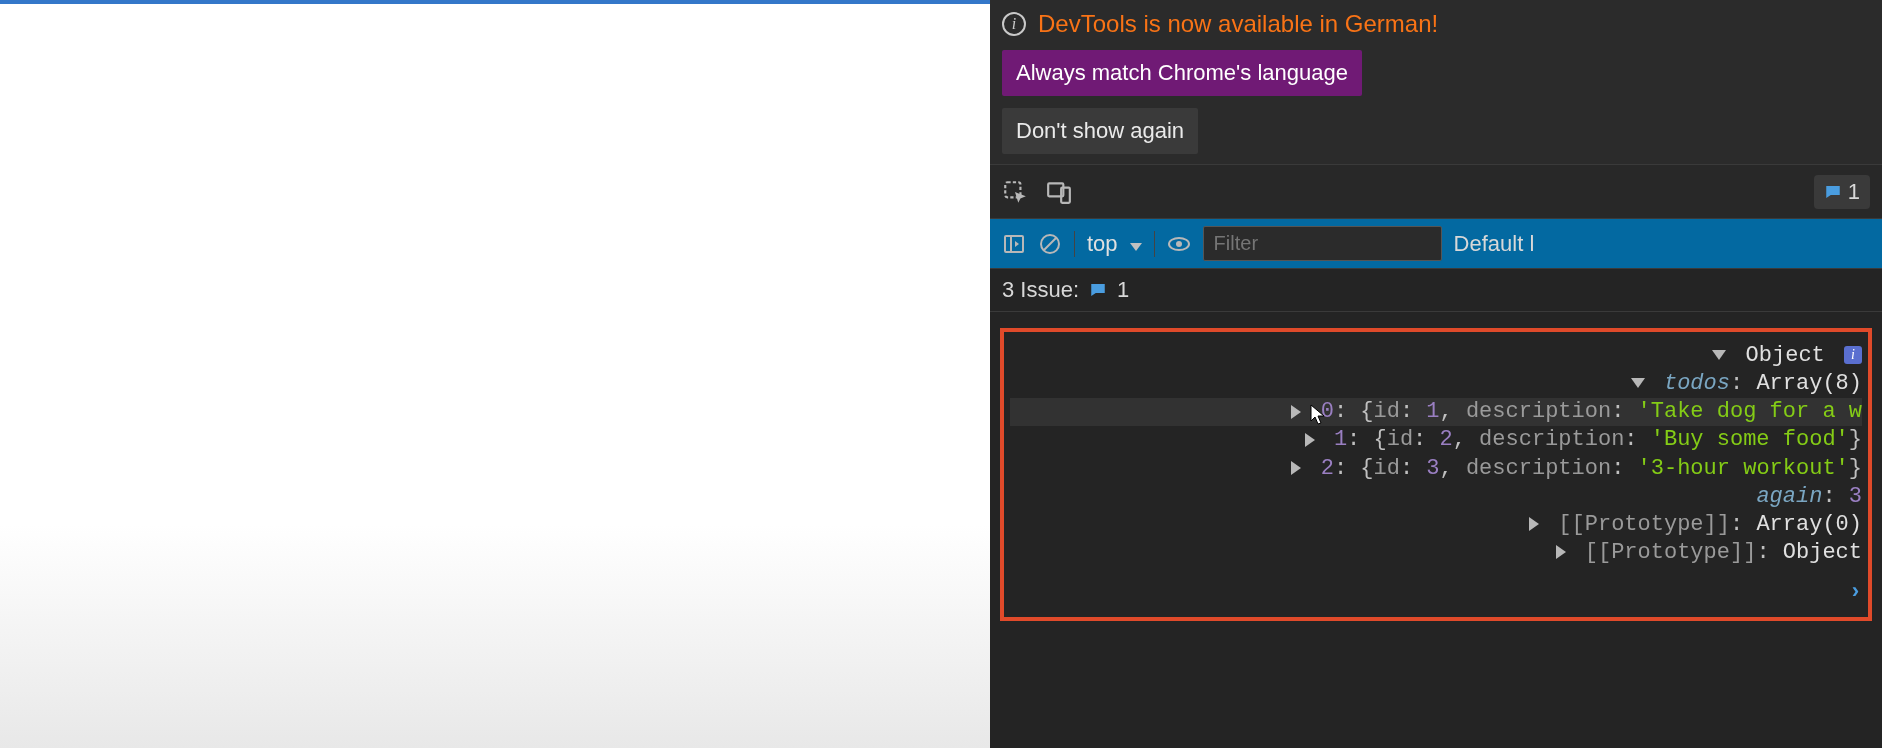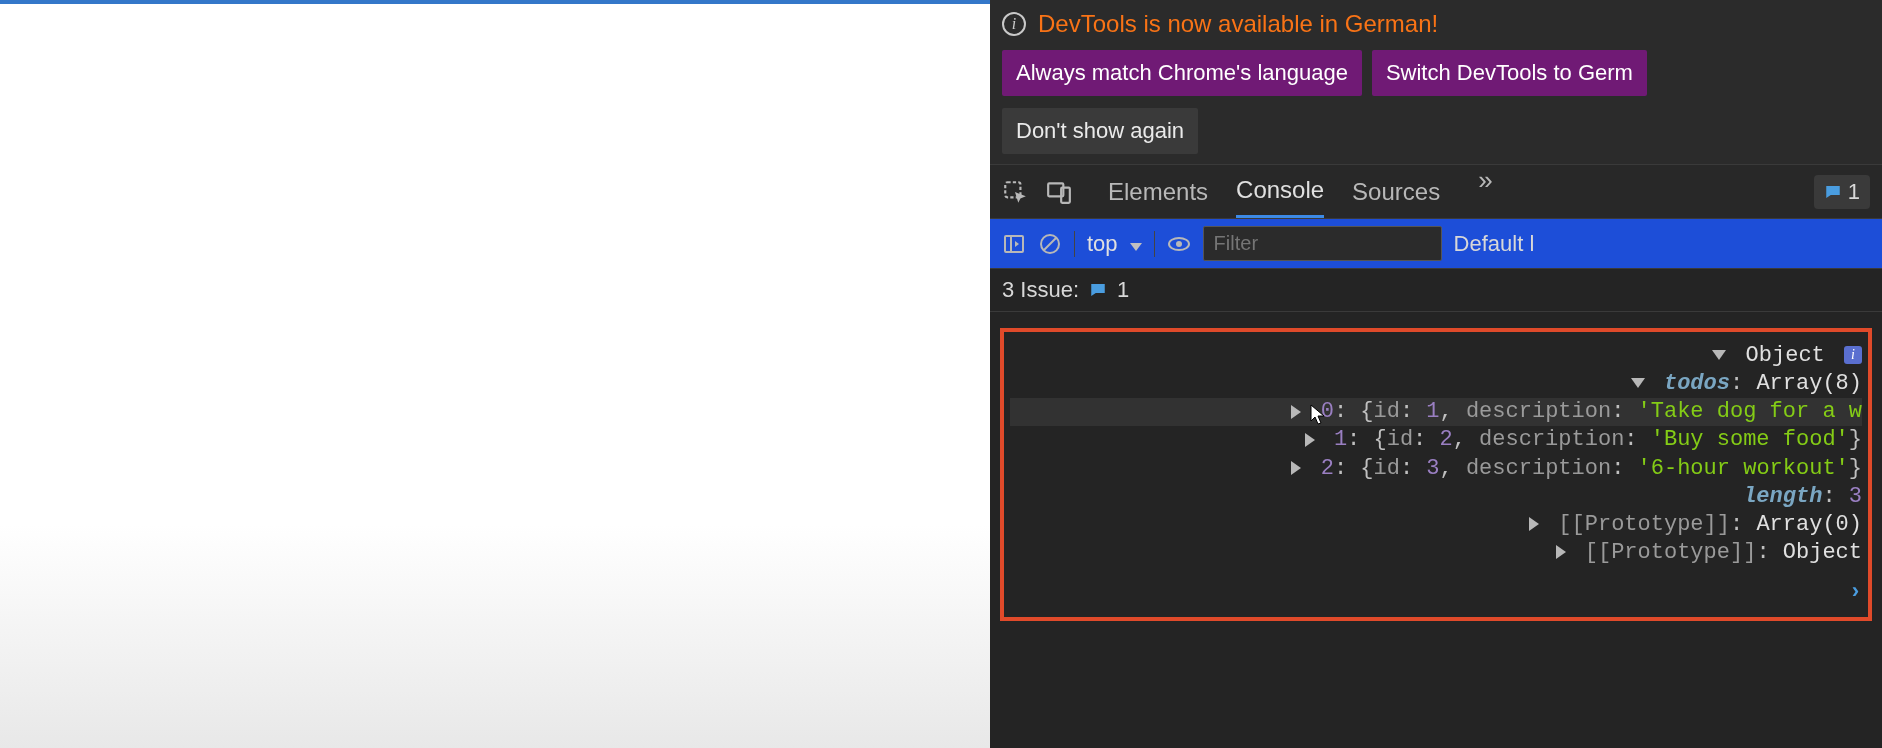--- a/index.html
+++ b/index.html
@@ -68,21 +68,21 @@
   .issues-btn {
     display: flex; align-items: center; gap: 6px; background: #3a3a3a;
     padding: 4px 10px; border-radius: 4px; color: #d8d8d8; font-size: 22px; cursor: pointer;
   }
   .msg-icon { width: 18px; height: 18px; color: #4a9de0; }
 
   
   .console-toolbar {
     display: flex; align-items: center; gap: 12px;
     height: 50px; padding: 0 12px; border-bottom: 1px solid #3a3a3a;
-    background: #1d4ed8;
+    background: #0369a1;
   }
   .ctb-icon { width: 24px; height: 24px; color: #b8b8b8; cursor: pointer; display: inline-flex; align-items: center; justify-content: center; }
   .ctb-sep { width: 1px; height: 26px; background: #444; }
   .ctx-select { display: flex; align-items: center; gap: 8px; color: #e0e0e0; font-size: 22px; cursor: pointer; }
   .caret-down::after { content: ""; display: inline-block; border-left: 6px solid transparent; border-right: 6px solid transparent; border-top: 8px solid #c0c0c0; margin-left: 4px; }
   .filter-input {
     background: #2b2b2b; border: 1px solid #555; color: #c0c0c0;
     padding: 5px 10px; font-size: 20px; width: 239px; border-radius: 2px;
   }
   .levels-label { color: #d8d8d8; font-size: 22px; white-space: nowrap; }
@@ -104,21 +104,21 @@
     border: 4px solid #e04a2a; padding: 10px 6px 10px 6px; text-align: right;
   }
   .ln { white-space: nowrap; }
   .indent0 { padding-left: 30px; }
   .indent1 { padding-left: 72px; }
   .indent2 { padding-left: 90px; }
   .tri { display: inline-block; width: 0; height: 0; vertical-align: middle; margin-right: 6px; }
   .tri-down { border-left: 7px solid transparent; border-right: 7px solid transparent; border-top: 10px solid #b8b8b8; }
   .tri-right { border-top: 7px solid transparent; border-bottom: 7px solid transparent; border-left: 10px solid #b8b8b8; }
   .tok-obj { color: #e0e0e0; }
-  .tok-key { color: #7aa6c2; font-style: italic; font-weight: bold; }
+  .tok-key { color: #7aa6c2; font-style: italic; }
   .tok-idx { color: #9a7fc2; }
   .tok-dim { color: #9a9a9a; }
   .tok-num { color: #9a7fc2; }
   .tok-str { color: #84cc16; }
   .tok-punc { color: #c0c0c0; }
   .info-badge {
     display: inline-flex; width: 18px; height: 18px; background: #5a6fd0;
     color: #fff; border-radius: 3px; font-size: 14px; align-items: center; justify-content: center;
     margin-left: 6px; vertical-align: middle; font-family: Georgia, serif; font-style: italic;
   }
@@ -139,46 +139,39 @@
 
 <div class="devtools">
 
   <div class="lang-banner">
     <div class="lang-row1">
       <span class="info-icon">i</span>
       <span class="lang-msg">DevTools is now available in German!</span>
     </div>
     <div class="lang-buttons">
       <button class="btn-primary">Always match Chrome's language</button>
-      <button class="btn-primary">Switch DevTools to Germ</button>
     </div>
     <div>
       <button class="btn-secondary">Don't show again</button>
     </div>
   </div>
 
   <div class="tabbar">
     <span class="tool-icon">
       <svg class="line-icon" viewBox="0 0 24 24">
           <rect x="3" y="3" width="14" height="14" rx="2" stroke-dasharray="3 2"></rect>
           <path d="M12 12 L22 16 L17 18 L15 22 Z" fill="currentColor" stroke="none"></path>
         </svg>
     </span>
     <span class="tool-icon">
       <svg class="line-icon" viewBox="0 0 24 24">
           <rect x="2" y="4" width="14" height="12" rx="1"></rect>
           <rect x="14" y="8" width="8" height="14" rx="1"></rect>
         </svg>
     </span>
-    <div class="tabs">
-      <div class="tab">Elements</div>
-      <div class="tab active">Console</div>
-      <div class="tab">Sources</div>
-      <div class="tab-overflow">»</div>
-    </div>
     <div class="tab-spacer"></div>
     <div class="issues-btn">
       <svg class="msg-icon" viewBox="0 0 24 24" fill="currentColor">
           <path d="M3 4h18v12H9l-6 4V4z"></path>
         </svg>
       <span>1</span>
     </div>
   </div>
 
   <div class="console-toolbar">
@@ -243,25 +236,25 @@
         </span>
       </div>
 
       <div class="ln indent2">
         <span class="tri tri-right"></span>
         <span class="tok-idx">1</span><span class="tok-punc">: </span><span class="tok-punc">{</span><span class="tok-dim">id</span><span class="tok-punc">: </span><span class="tok-num">2</span><span class="tok-punc">, </span><span class="tok-dim">description</span><span class="tok-punc">: </span><span class="tok-str">'Buy some food'</span><span class="tok-punc">}</span>
       </div>
 
       <div class="ln indent2">
         <span class="tri tri-right"></span>
-        <span class="tok-idx">2</span><span class="tok-punc">: </span><span class="tok-punc">{</span><span class="tok-dim">id</span><span class="tok-punc">: </span><span class="tok-num">3</span><span class="tok-punc">, </span><span class="tok-dim">description</span><span class="tok-punc">: </span><span class="tok-str">'6-hour workout'</span><span class="tok-punc">}</span>
+        <span class="tok-idx">2</span><span class="tok-punc">: </span><span class="tok-punc">{</span><span class="tok-dim">id</span><span class="tok-punc">: </span><span class="tok-num">3</span><span class="tok-punc">, </span><span class="tok-dim">description</span><span class="tok-punc">: </span><span class="tok-str">'3-hour workout'</span><span class="tok-punc">}</span>
       </div>
 
       <div class="ln" style="padding-left:108px">
-        <span class="tok-key">length</span><span class="tok-punc">: </span><span class="tok-num">3</span>
+        <span class="tok-key">again</span><span class="tok-punc">: </span><span class="tok-num">3</span>
       </div>
 
       <div class="ln indent2">
         <span class="tri tri-right"></span>
         <span class="tok-dim">[[Prototype]]</span><span class="tok-punc">: </span><span class="tok-obj">Array(0)</span>
       </div>
 
       <div class="ln indent1">
         <span class="tri tri-right"></span>
         <span class="tok-dim">[[Prototype]]</span><span class="tok-punc">: </span><span class="tok-obj">Object</span>

